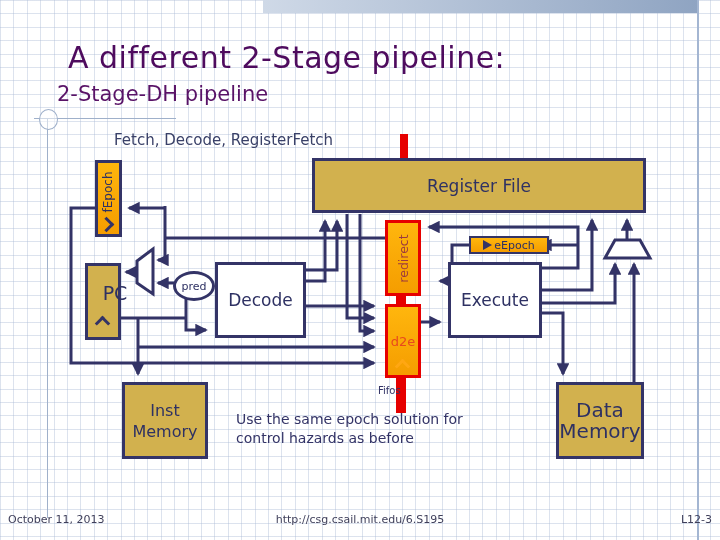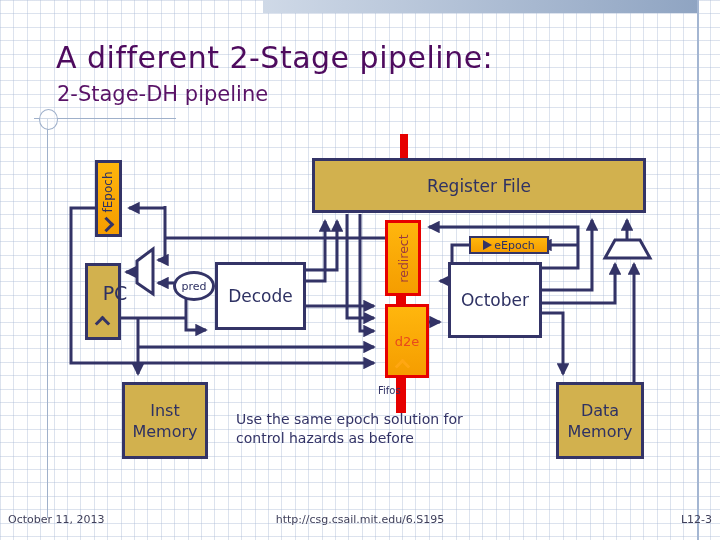--- a/index.html
+++ b/index.html
@@ -16,21 +16,21 @@
   .nosel{user-select:none;}
   
   .topbar{left:263px;top:0;width:435px;height:13px;
     background:linear-gradient(to right,#cfd9e7,#8fa4c2);}
   .rightrule{left:697px;top:0;width:2px;height:540px;background:#a4b6d2;}
   .leftrule-v{left:47px;top:118px;width:1px;height:400px;background:#9fb0ca;}
   .leftrule-h{left:34px;top:118px;width:142px;height:1px;background:#9fb0ca;}
   .ornament{left:39px;top:109px;width:17px;height:19px;border:1.5px solid #9fb0ca;
     border-radius:50%;background:rgba(255,255,255,.5);}
   
-  .title{left:56px;top:40px;width:620px;font-size:30px;color:#4e0b5e;letter-spacing:.5px;}
+  .title{left:56px;top:40px;width:620px;font-size:30px;color:#4e0b5e;letter-spacing:.5px;padding-left:12px;}
   .subtitle{left:57px;top:82px;width:400px;font-size:21px;color:#591367;}
   .stagelabel{top:131px;font-size:15px;color:#3a4168;white-space:nowrap;}
   .note{left:236px;top:410px;width:310px;font-size:14px;line-height:19px;
     color:#333366;white-space:pre-line;}
   .fifos{left:378px;top:385px;font-size:10px;color:#333366;}
   .footer{top:513px;font-size:11px;color:#3f3f5a;}
   
   .box{border:3px solid #343467;box-sizing:border-box;display:flex;
     align-items:center;justify-content:center;text-align:center;}
   .gold{background:#d2b14e;}
@@ -58,20 +58,21 @@
 <div id="slide">
 
   <div class="abs topbar"></div>
   <div class="abs rightrule"></div>
   <div class="abs leftrule-v"></div>
   <div class="abs leftrule-h"></div>
   <div class="abs ornament"></div>
 
   <div class="abs title nosel">A different 2-Stage pipeline:</div>
   <div class="abs subtitle nosel">2-Stage-DH pipeline</div>
+  <div class="abs stagelabel" style="left:114px;">Fetch, Decode, RegisterFetch</div>
   <div class="abs redbar" style="left:400px;top:134px;width:8px;height:24px;"></div>
 
   <svg width="720" height="540" viewBox="0 0 720 540">
     <defs>
       <marker id="ah" viewBox="0 0 10 10" refX="8.5" refY="5" markerWidth="4.2" markerHeight="4.2" orient="auto-start-reverse">
         <path d="M0,0 L10,5 L0,10 z" fill="#333366"></path>
       </marker>
     </defs>
     <g fill="none" stroke="#333366" stroke-width="3">
       <path d="M165,208 H129" marker-end="url(#ah)"></path>
@@ -112,54 +113,54 @@
   <div class="abs box orange" style="left:95px;top:160px;width:27px;height:77px;">
     <span class="boxlabel rot" style="font-size:12px;margin-bottom:14px;">fEpoch</span>
   </div>
   <div class="abs chev right" style="left:101px;top:219px;"></div>
 
   <div class="abs box gold" style="left:85px;top:263px;width:36px;height:77px;">
     <span class="boxlabel" style="font-size:19px;margin-bottom:18px;margin-left:24px;">PC</span>
   </div>
   <div class="abs chev up" style="left:97px;top:318px;"></div>
 
-  <div class="abs box whitebox" style="left:215px;top:262px;width:91px;height:68px;">
+  <div class="abs box whitebox" style="left:215px;top:262px;width:91px;height:76px;">
     <span class="boxlabel" style="font-size:17px;">Decode</span>
   </div>
 
   <div class="abs box whitebox" style="left:448px;top:262px;width:94px;height:76px;">
-    <span class="boxlabel" style="font-size:17px;">October</span>
+    <span class="boxlabel" style="font-size:17px;">Execute</span>
   </div>
 
   <div class="abs box orange redborder" style="left:385px;top:220px;width:36px;height:76px;">
     <span class="rot" style="font-size:12.5px;color:#9c3a3f;">redirect</span>
   </div>
   <div class="abs redbar" style="left:396px;top:294px;width:10px;height:12px;"></div>
 
-  <div class="abs box orange redborder" style="left:385px;top:304px;width:44px;height:74px;">
+  <div class="abs box orange redborder" style="left:385px;top:304px;width:36px;height:74px;">
     <span style="font-size:13px;color:#e8491d;">d2e</span>
   </div>
   <div class="abs chev up orangechev" style="left:397px;top:361px;"></div>
 
   <div class="abs box orange" style="left:469px;top:236px;width:80px;height:18px;border-width:2.5px;">
     <span class="clocktri" style="margin-right:2px;"></span>
     <span class="boxlabel" style="font-size:11px;">eEpoch</span>
   </div>
 
   <div class="abs oval" style="left:173px;top:271px;width:36px;height:24px;">
     <span class="boxlabel" style="font-size:11px;">pred</span>
   </div>
 
   <div class="abs box gold" style="left:122px;top:382px;width:86px;height:77px;">
     <span class="boxlabel" style="font-size:16px;white-space:pre-line;line-height:21px;">Inst
 Memory</span>
   </div>
 
   <div class="abs box gold" style="left:556px;top:382px;width:88px;height:77px;">
-    <span class="boxlabel" style="font-size:16px;white-space:pre-line;line-height:21px;">Data
+    <span class="boxlabel" style="font-size:20px;white-space:pre-line;line-height:21px;">Data
 Memory</span>
   </div>
 
   <div class="abs redbar" style="left:396px;top:377px;width:10px;height:36px;"></div>
   <div class="abs fifos nosel">Fifos</div>
   <div class="abs note nosel">Use the same epoch solution for
 control hazards as before</div>
 
   <div class="abs footer" style="left:8px;">October 11, 2013</div>
   <div class="abs footer" style="left:360px;transform:translateX(-50%);">http://csg.csail.mit.edu/6.S195</div>

